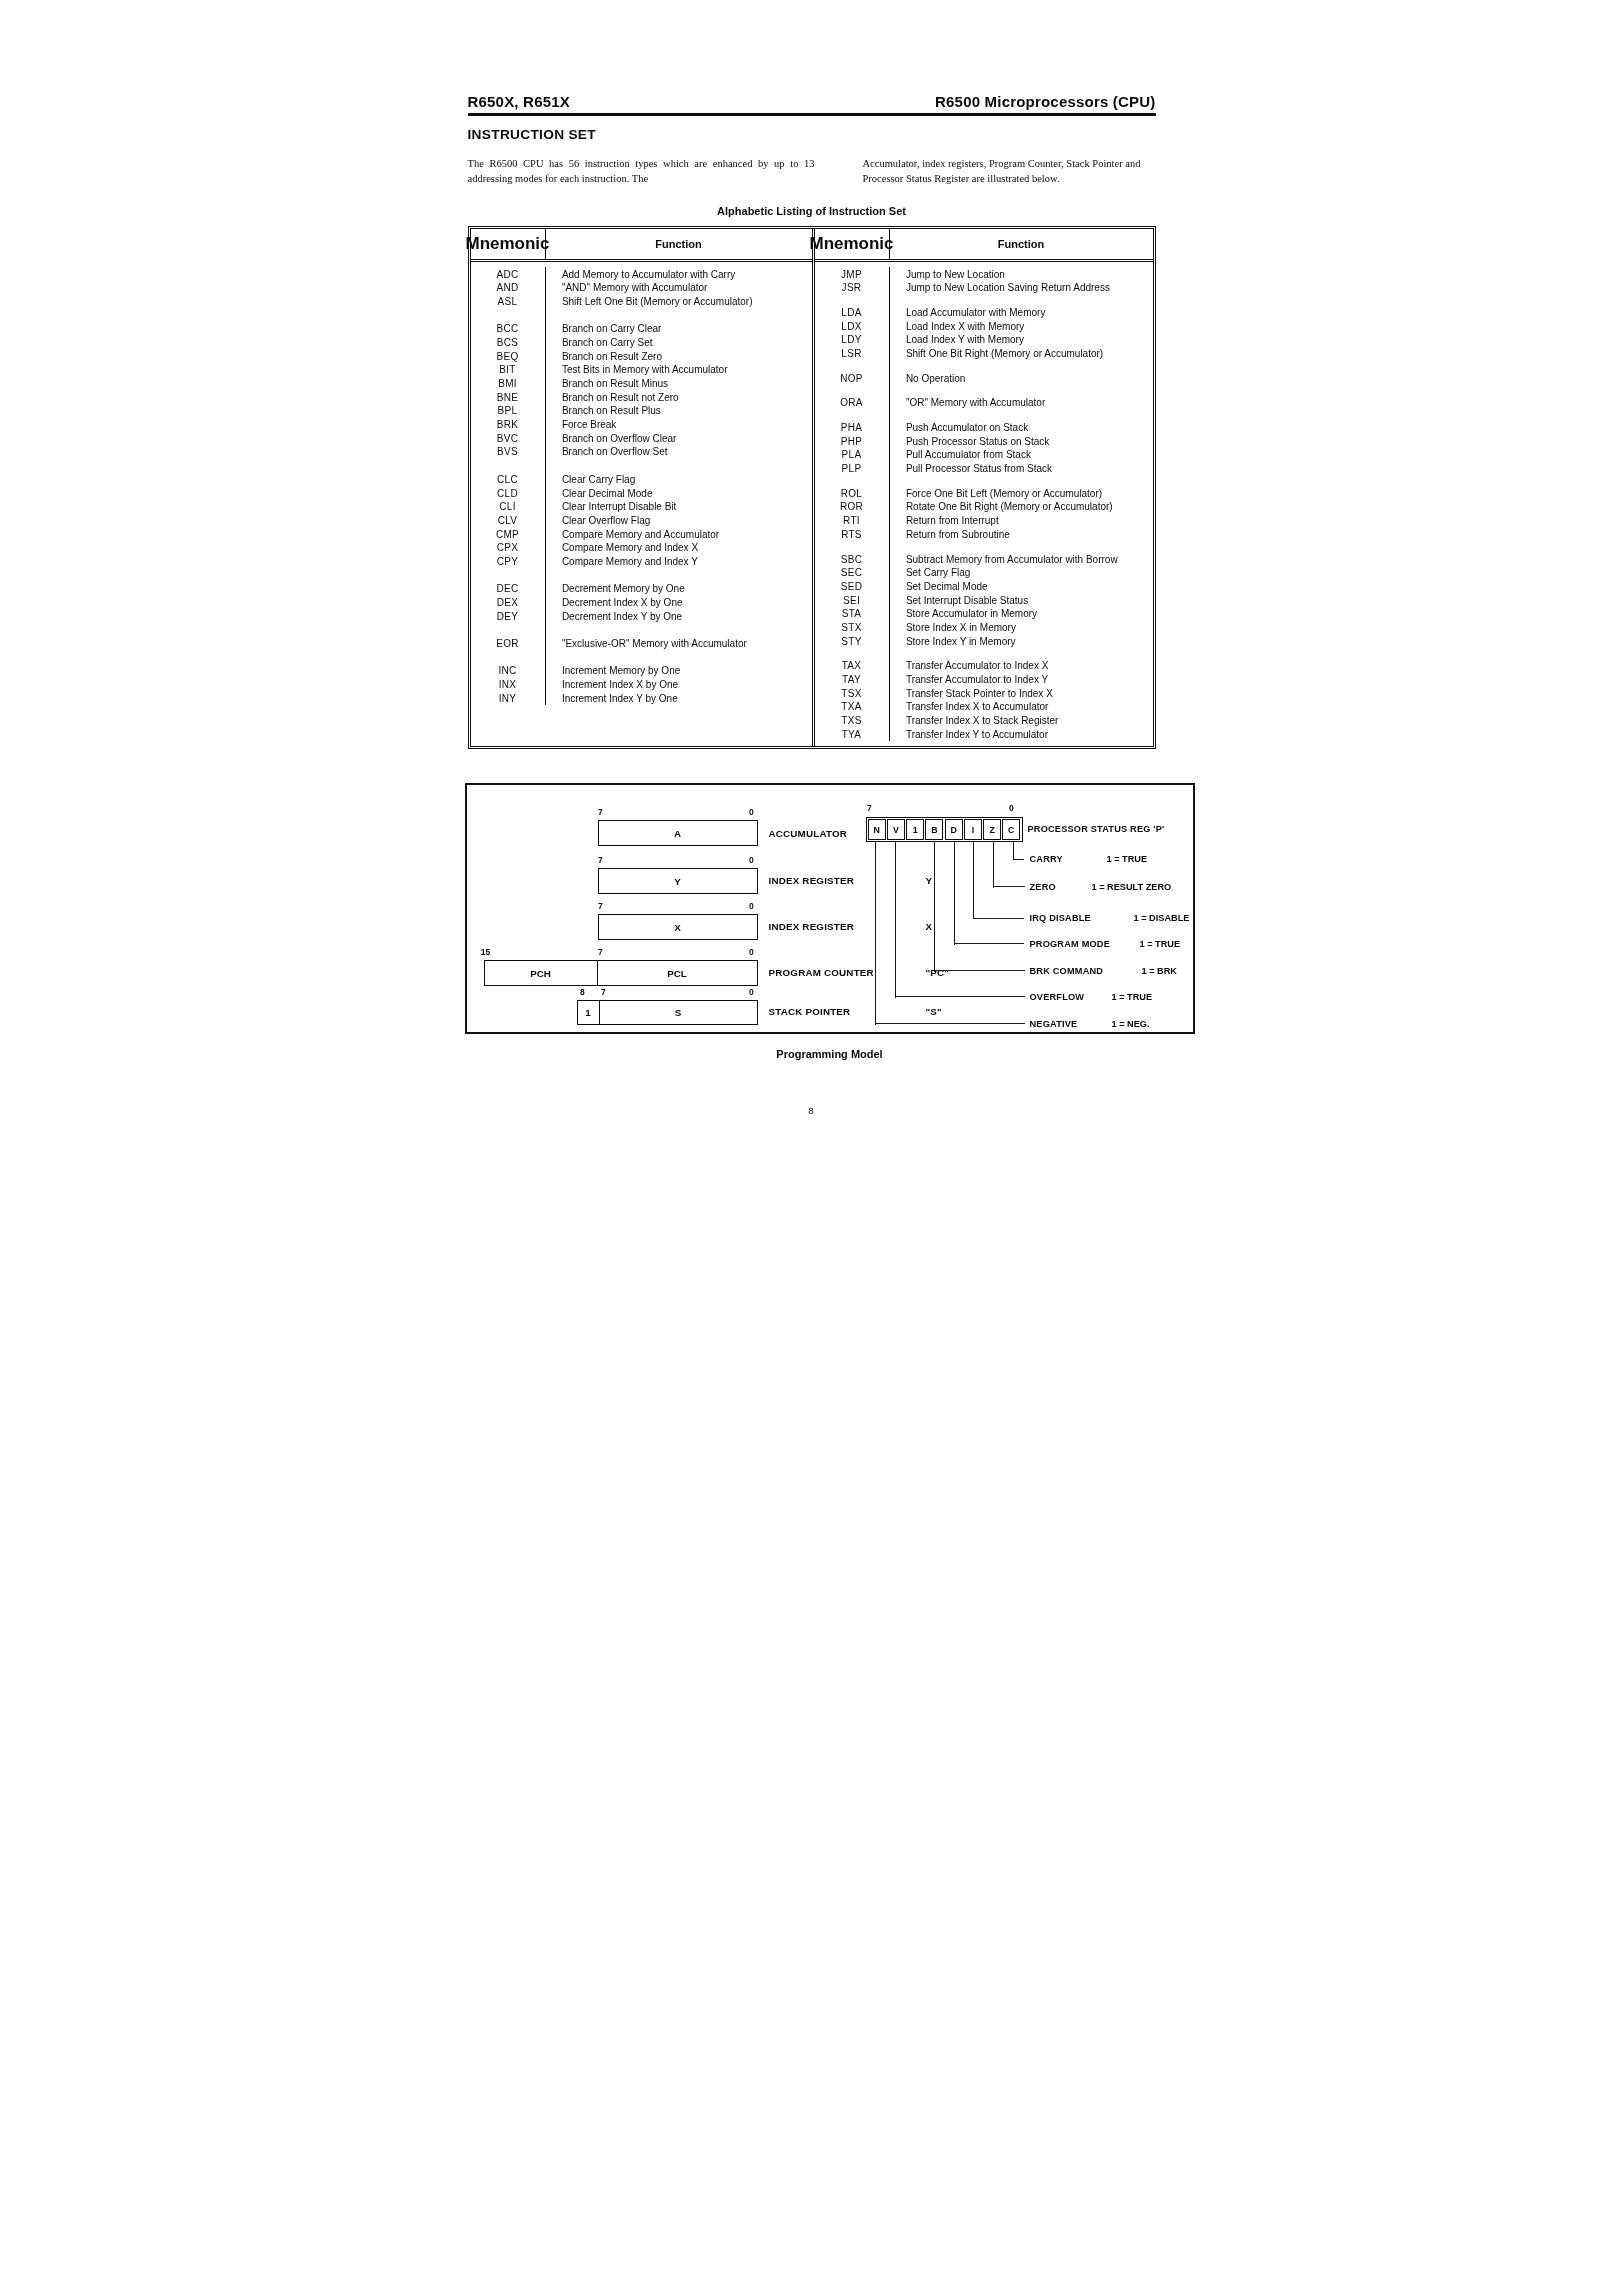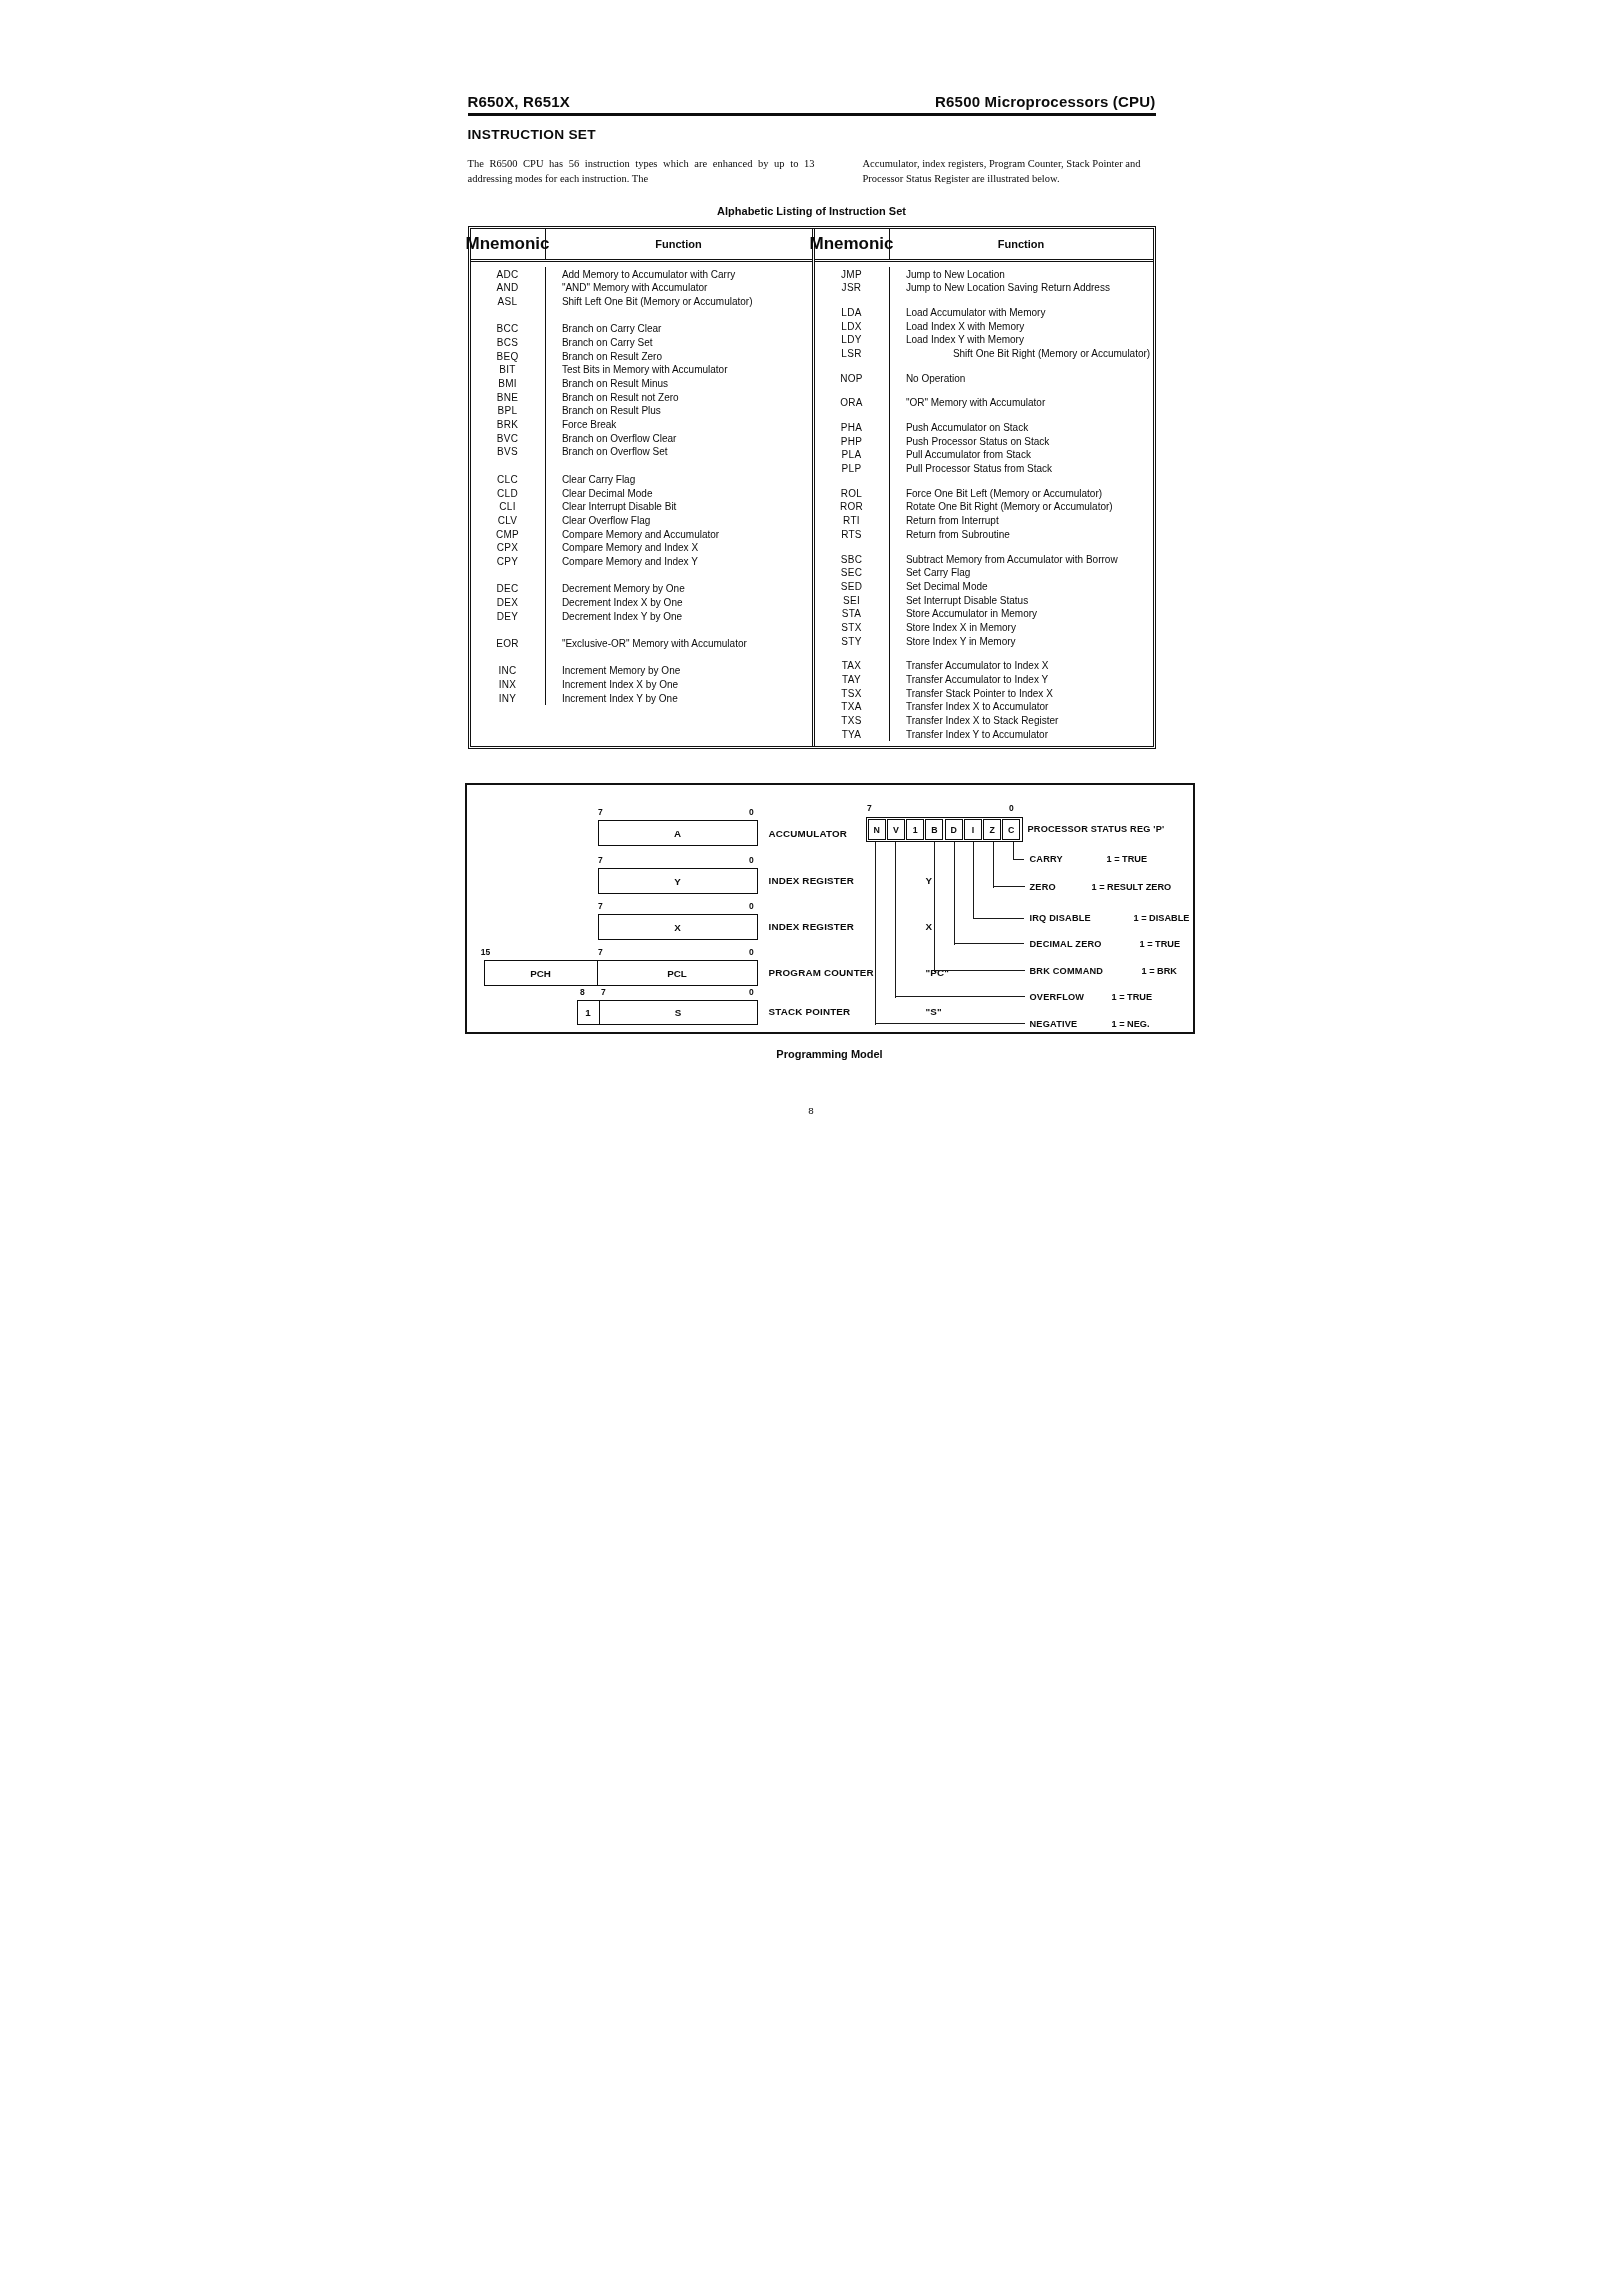--- a/index.html
+++ b/index.html
@@ -232,21 +232,21 @@
             <div class="fn">Load Accumulator with Memory</div>
           </div>
           <div class="trow" style="height: 13.7px;">
             <div class="mn">LDX</div>
             <div class="fn">Load Index X with Memory</div>
           </div>
           <div class="trow" style="height: 13.7px;">
             <div class="mn">LDY</div>
             <div class="fn">Load Index Y with Memory</div>
           </div>
-          <div class="trow" style="height: 13.7px; gap: 47px;">
+          <div class="trow" style="height: 13.7px;">
             <div class="mn">LSR</div>
             <div class="fn">Shift One Bit Right (Memory or Accumulator)</div>
           </div>
           <div class="trow" style="height: 11px;">
             <div class="mn"></div>
             <div class="fn"></div>
           </div>
           <div class="trow" style="height: 13.7px;">
             <div class="mn">NOP</div>
             <div class="fn">No Operation</div>
@@ -430,21 +430,21 @@
       <div class="vline" style="left: 526px; top: 57px; height: 46px;"></div>
       <div class="hline" style="left: 527px; top: 101px; width: 31px;"></div>
       <span class="flag-name" style="left: 563px; top: 97px;">ZERO</span>
       <span class="flag-val" style="left: 625px; top: 97px;">1 = RESULT ZERO</span>
       <div class="vline" style="left: 506px; top: 57px; height: 77px;"></div>
       <div class="hline" style="left: 507px; top: 133px; width: 50px;"></div>
       <span class="flag-name" style="left: 563px; top: 128px;">IRQ DISABLE</span>
       <span class="flag-val" style="left: 667px; top: 128px;">1 = DISABLE</span>
       <div class="vline" style="left: 487px; top: 57px; height: 103px;"></div>
       <div class="hline" style="left: 487px; top: 158px; width: 70px;"></div>
-      <span class="flag-name" style="left: 563px; top: 154px;">DECIMAL ZERO</span>
+      <span class="flag-name" style="left: 563px; top: 154px;">PROGRAM MODE</span>
       <span class="flag-val" style="left: 673px; top: 154px;">1 = TRUE</span>
       <div class="vline" style="left: 467px; top: 57px; height: 130px;"></div>
       <div class="hline" style="left: 468px; top: 185px; width: 90px;"></div>
       <span class="flag-name" style="left: 563px; top: 181px;">BRK COMMAND</span>
       <span class="flag-val" style="left: 675px; top: 181px;">1 = BRK</span>
       <div class="vline" style="left: 428px; top: 57px; height: 156px;"></div>
       <div class="hline" style="left: 429px; top: 211px; width: 129px;"></div>
       <span class="flag-name" style="left: 563px; top: 207px;">OVERFLOW</span>
       <span class="flag-val" style="left: 645px; top: 207px;">1 = TRUE</span>
       <div class="vline" style="left: 408px; top: 57px; height: 183px;"></div>

